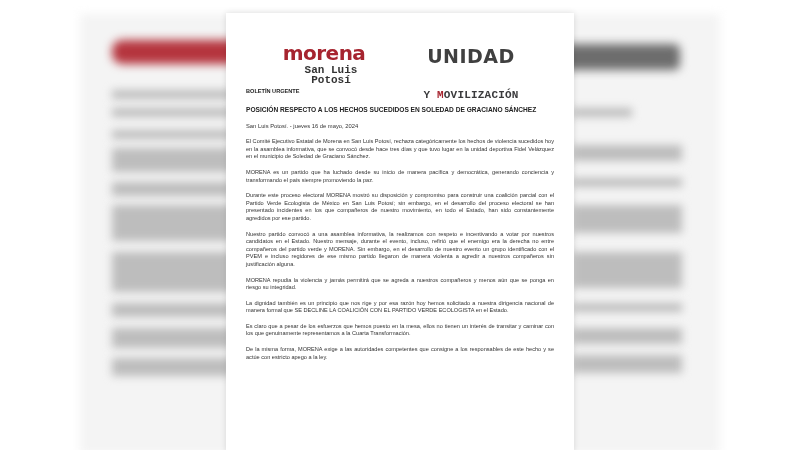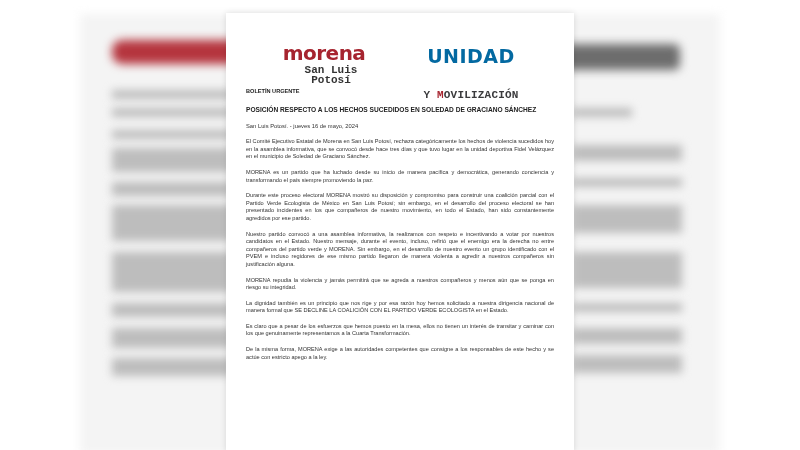--- a/index.html
+++ b/index.html
@@ -47,21 +47,21 @@
     .logo-morena .sub {
       font-family: Liberation Mono, monospace;
       font-weight: bold; font-size: 11px; color: #333; line-height: 10px;
       margin-left: 14px;
     }
     .logo-unidad {
       position: absolute; left: 190px; top: 6px; width: 110px; text-align: center;
     }
     .logo-unidad .u1 {
       font-family: "DejaVu Sans", sans-serif;
-      font-weight: 900; font-size: 19px; color: #0369a1; line-height: 19px;
+      font-weight: 900; font-size: 19px; color: #404040; line-height: 19px;
       letter-spacing: 0.5px;
     }
     .logo-unidad .u2 {
       font-family: Liberation Mono, monospace;
       font-weight: bold; font-size: 11px; color: #3a3a3c; line-height: 10px;
       letter-spacing: 0.2px;
       margin-top: 24px;
     }
     .logo-unidad .u2 .accent { color: #a6242f; }
 

